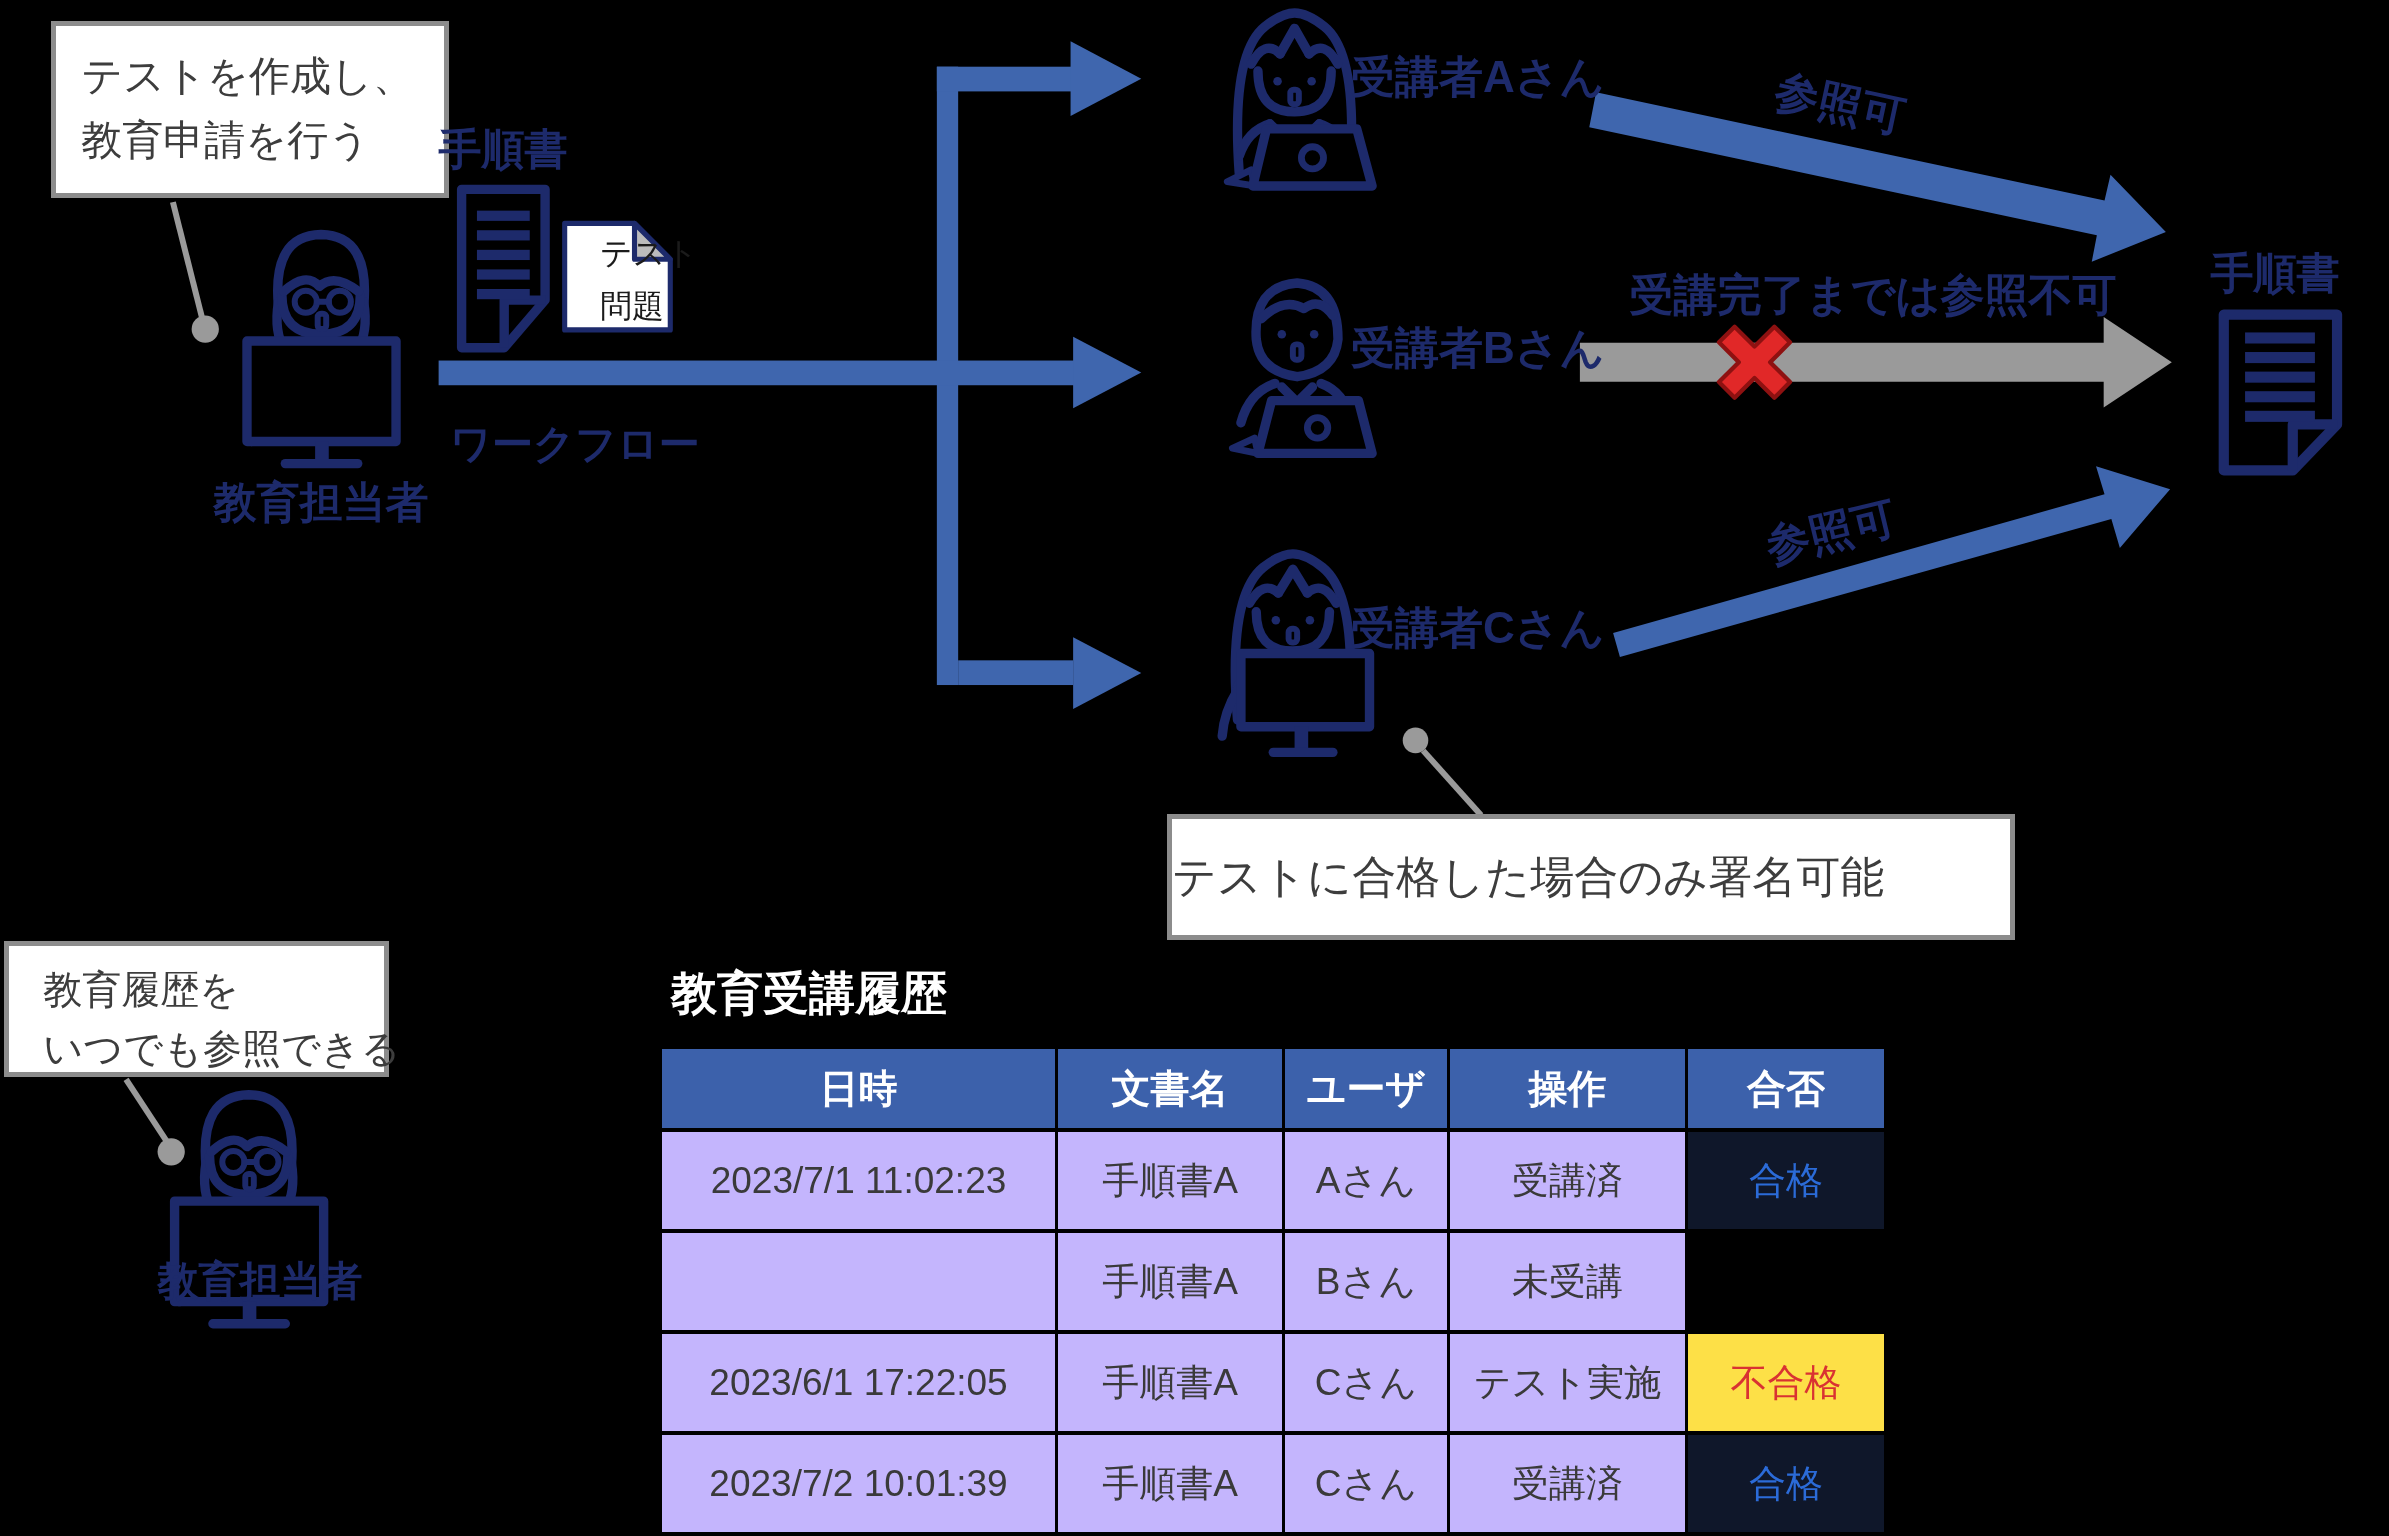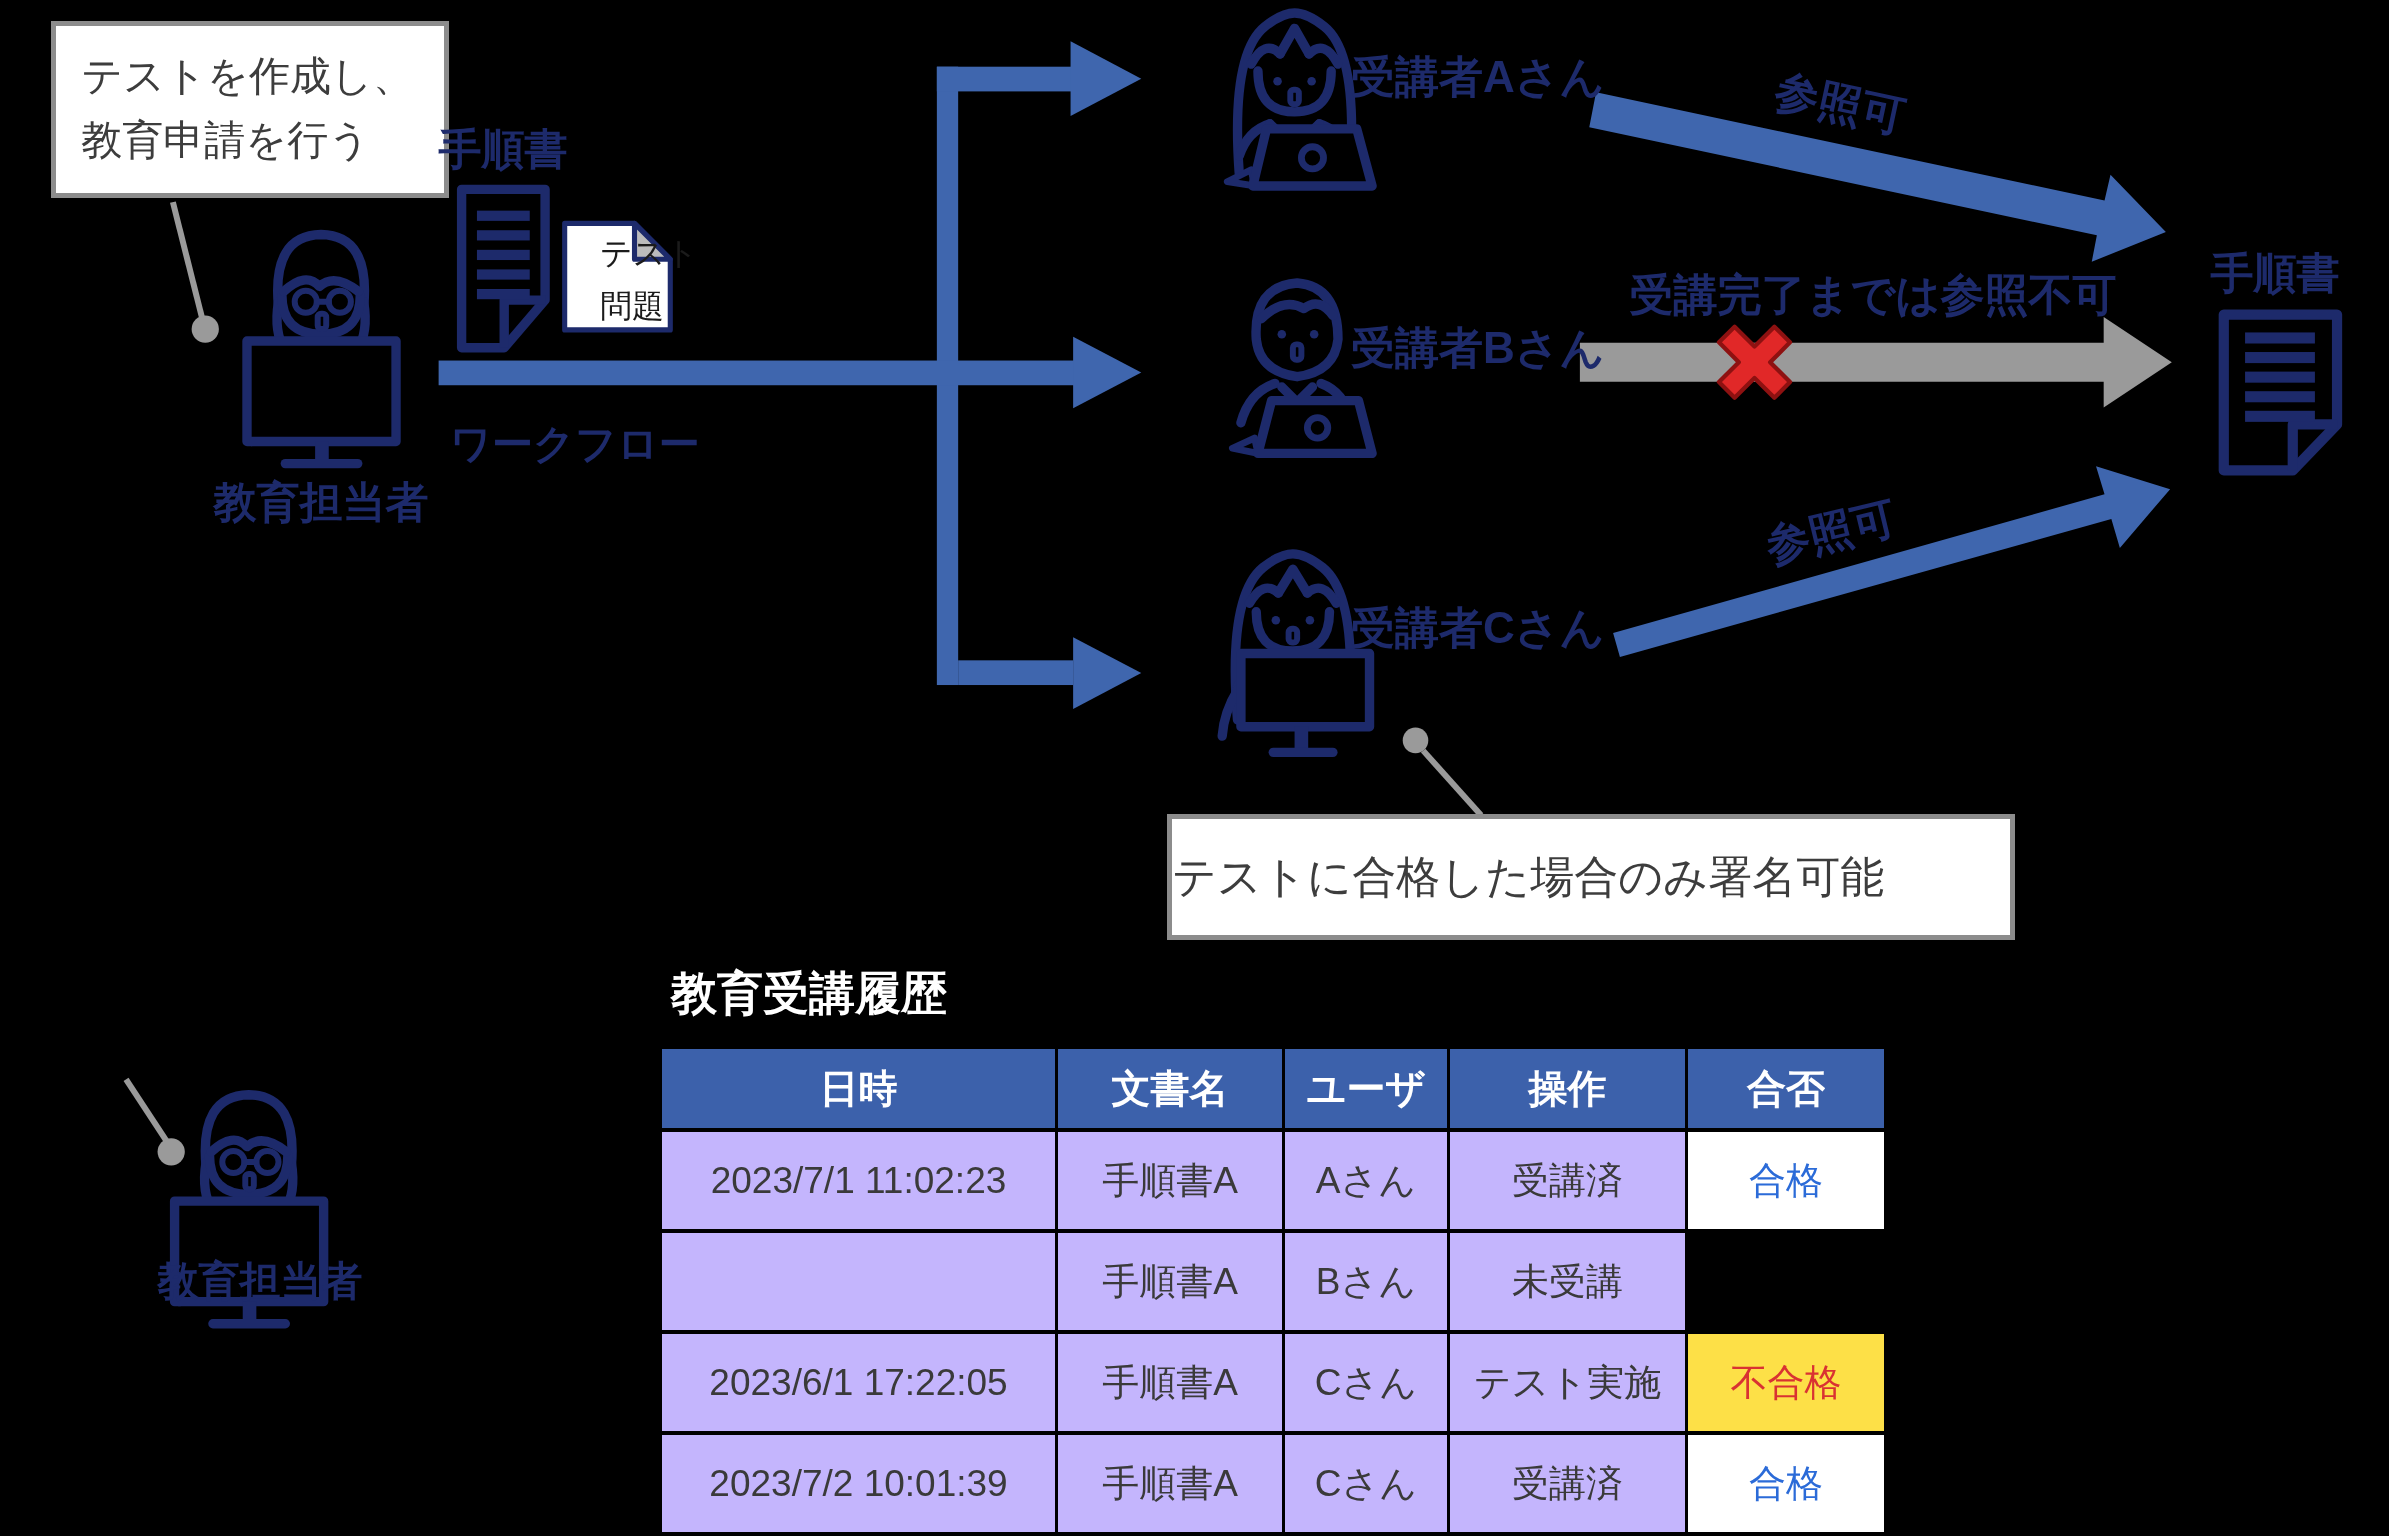--- a/index.html
+++ b/index.html
@@ -14,21 +14,21 @@
   .two-line{display:flex;flex-direction:row;align-items:center;}
   
   #history-table{position:absolute;left:662px;top:1049px;display:grid;
      grid-template-columns:396px 227px 165px 238px 199px;}
   .th{background:#3c61ab;color:#ffffff;font-weight:bold;font-size:39px;
       height:79px;display:flex;align-items:center;justify-content:center;
       border-right:3.4px solid #000;border-bottom:4.3px solid #000;}
   .td{background:#c4b5fd;color:#3a3a3a;font-size:37px;height:101px;
       display:flex;align-items:center;justify-content:center;
       border-right:3.4px solid #000;border-bottom:4.3px solid #000;box-sizing:border-box;}
-  .res-pass{background:#ffffff;color:#2b6bd8;}
+  .res-pass{background:#0f172a;color:#2b6bd8;}
   .res-fail{background:#fde047;color:#d93232;}
   .res-none{background:transparent;}
   .note-text{position:absolute;left:600px;top:227px;font-size:32px;color:#1b1b1b;line-height:1.65;}
   #table-title{position:absolute;left:671px;top:963px;font-size:46px;font-weight:bold;color:#ffffff;}
 </style>
 </head>
 <body>
 
 <div id="canvas">
 
@@ -195,20 +195,24 @@
   <div class="lbl navy center" style="left:1738px;top:75px;width:204px;font-size:44px;transform:rotate(12deg);">参照可</div>
   <div class="lbl navy center" style="left:1609px;top:266px;width:528px;font-size:44px;">受講完了までは参照不可</div>
   <div class="lbl navy center" style="left:1729px;top:503px;width:204px;font-size:44px;transform:rotate(-13.5deg);">参照可</div>
 
   <div class="lbl navy center" style="left:2147px;top:245px;width:256px;font-size:43px;">手順書</div>
 
   <div class="callout" style="left:1167px;top:814px;width:848px;height:126px;font-size:44px;display:flex;align-items:center;justify-content:flex-start;">
     <div>テストに合格した場合のみ署名可能</div>
   </div>
 
+  <div class="callout" style="left:4.3px;top:941px;width:385px;height:136px;font-size:39px;line-height:1.5;padding:15.3px 0 0 34px;">
+    <div class="cl-line">教育履歴を</div>
+    <div class="cl-line">いつでも参照できる</div>
+  </div>
 
   <div class="lbl navy center" style="left:132px;top:1254px;width:256px;font-size:41px;">教育担当者</div>
 
   <div id="table-title">教育受講履歴</div>
 
   <div id="history-table">
     <div class="th">日時</div>
     <div class="th">文書名</div>
     <div class="th">ユーザ</div>
     <div class="th">操作</div>

